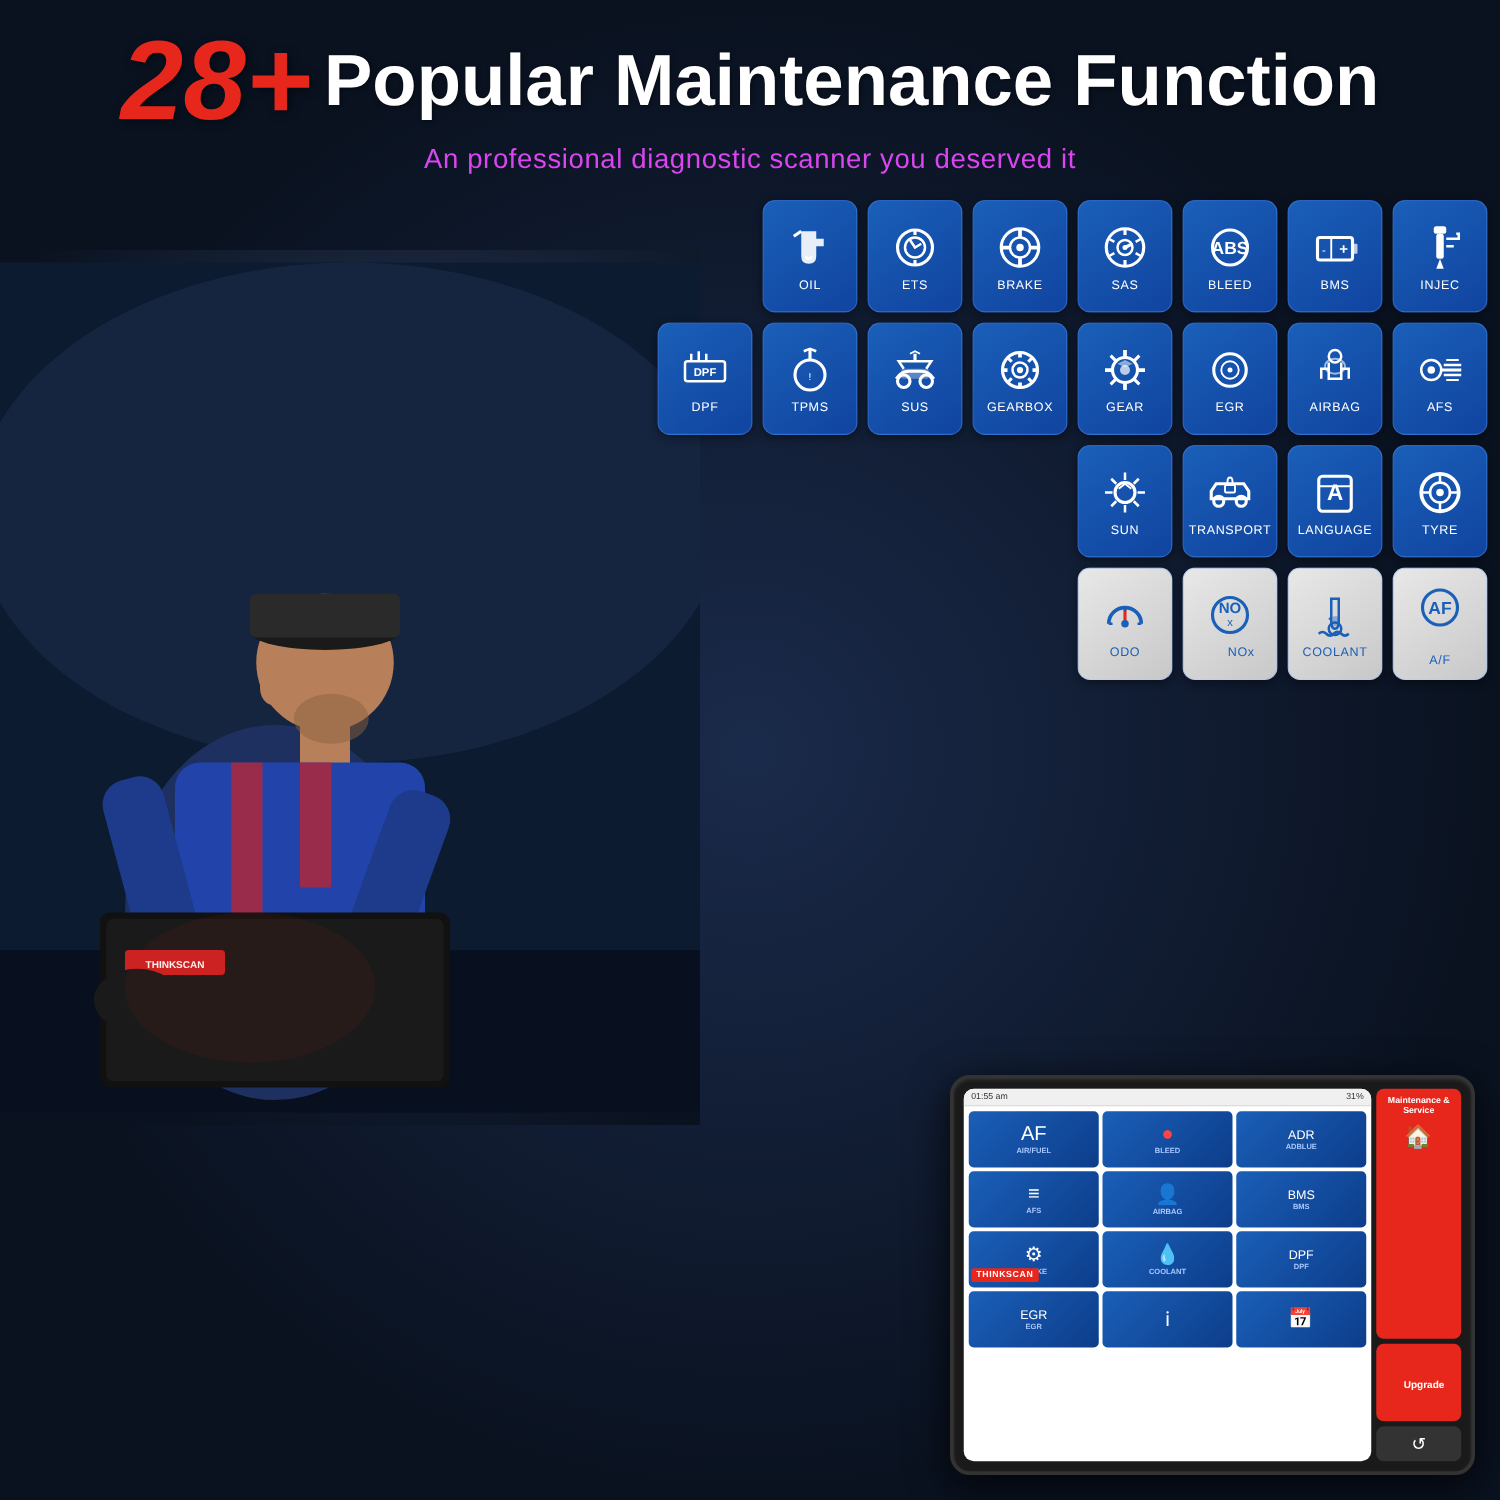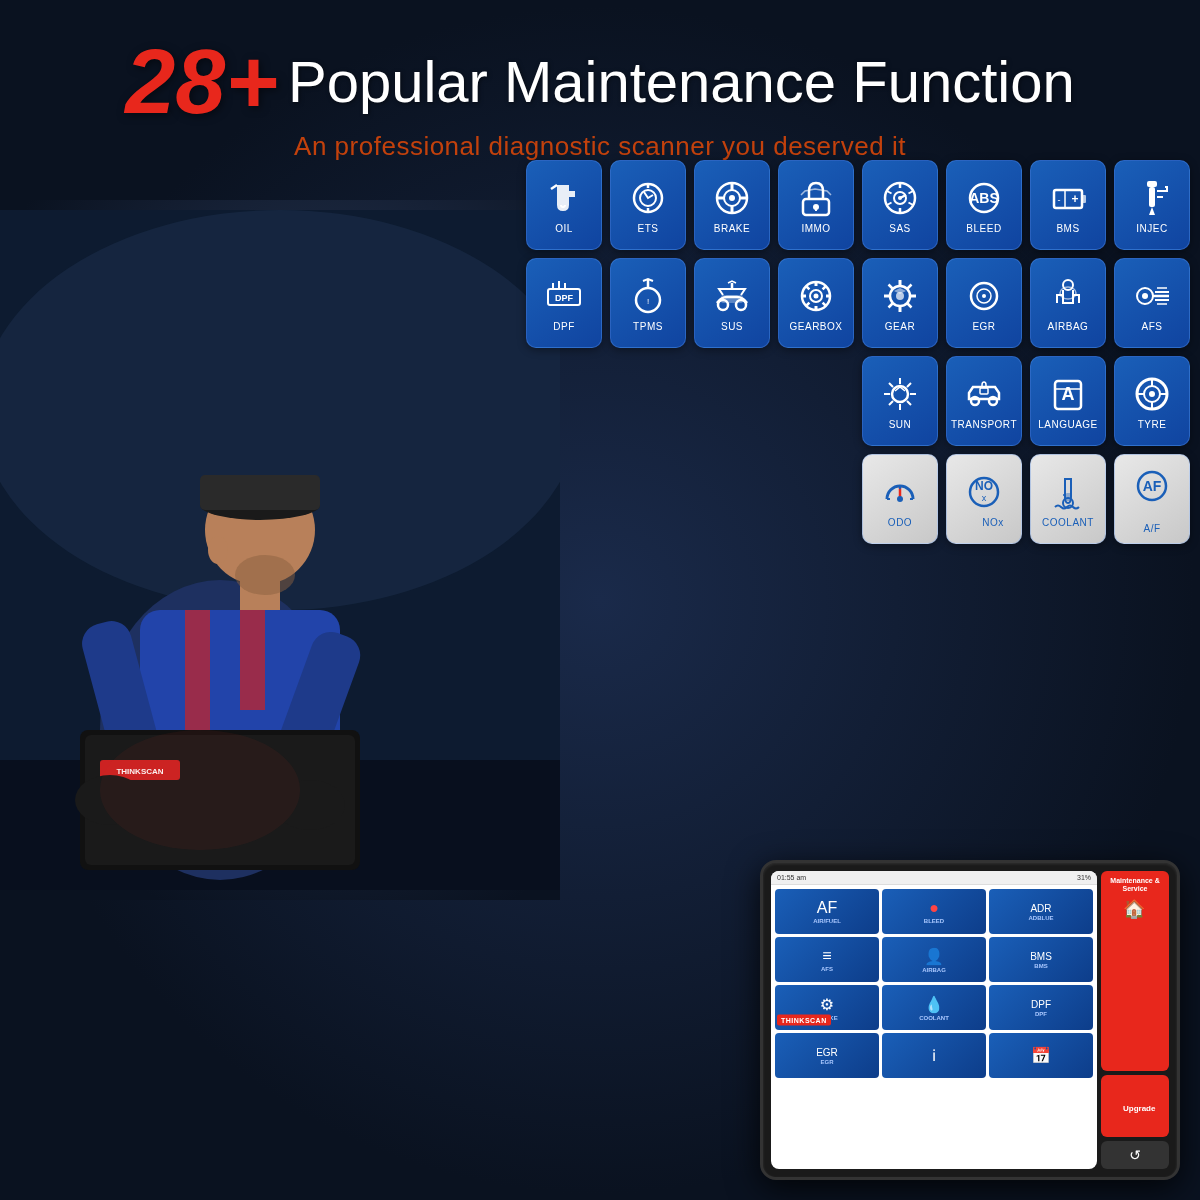--- a/index.html
+++ b/index.html
@@ -33,50 +33,49 @@
     }
 
     
     .header {
       position: absolute;
       top: 20px;
       left: 20px;
       right: 20px;
       z-index: 10;
       text-align: center;
-      margin-top: 17px;
     }
 
     .header-title-row {
       display: flex;
       align-items: center;
       justify-content: center;
       gap: 10px;
     }
 
     .header-number {
       font-size: 90px;
       font-weight: 900;
       color: #e8271c;
       line-height: 1;
       font-style: italic;
       text-shadow: 2px 2px 8px rgba(0,0,0,0.5);
     }
 
     .header-main-text {
       font-size: 58px;
-      font-weight: 400;
+      font-weight: 700;
       color: #ffffff;
       line-height: 1.1;
       text-shadow: 1px 1px 4px rgba(0,0,0,0.5);
     }
 
     .header-subtitle {
-      font-size: 26px;
-      color: #c2410c;
+      font-size: 22px;
+      color: #d946ef;
       font-weight: 400;
       margin-top: 4px;
       letter-spacing: 0.5px;
     }
 
     
     .icons-container {
       position: absolute;
       top: 160px;
       right: 10px;
@@ -395,33 +394,20 @@
           <circle cx="21" cy="21" r="3" fill="white"></circle>
           <path d="M21 6 L21 13" stroke="white" stroke-width="3"></path>
           <path d="M21 29 L21 36" stroke="white" stroke-width="3"></path>
           <path d="M6 21 L13 21" stroke="white" stroke-width="3"></path>
           <path d="M29 21 L36 21" stroke="white" stroke-width="3"></path>
         </svg>
         <span class="icon-label">BRAKE</span>
       </div>
     </div>
 
-    <div class="icon-with-label">
-      <div class="icon-card">
-        <svg class="svg-icon" viewBox="0 0 42 42" fill="none" xmlns="http://www.w3.org/2000/svg">
-          <rect x="8" y="22" width="26" height="16" rx="3" stroke="white" stroke-width="2.5" fill="none"></rect>
-          <path d="M14 22 L14 14 Q14 6 21 6 Q28 6 28 14 L28 22" stroke="white" stroke-width="2.5" fill="none"></path>
-          <circle cx="21" cy="30" r="3" fill="white"></circle>
-          <rect x="20" y="30" width="2" height="4" fill="white"></rect>
-
-          <path d="M6 18 L10 14 L20 12 L32 14 L36 18" stroke="white" stroke-width="1.5" fill="none" opacity="0.6"></path>
-        </svg>
-        <span class="icon-label">IMMO</span>
-      </div>
-    </div>
 
     <div class="icon-with-label">
       <div class="icon-card">
         <svg class="svg-icon" viewBox="0 0 42 42" fill="none" xmlns="http://www.w3.org/2000/svg">
           <circle cx="21" cy="21" r="15" stroke="white" stroke-width="2.5" fill="none"></circle>
           <circle cx="21" cy="21" r="6" stroke="white" stroke-width="2" fill="none"></circle>
           <path d="M21 6 L21 11" stroke="white" stroke-width="2.5"></path>
           <path d="M21 31 L21 36" stroke="white" stroke-width="2.5"></path>
           <path d="M8 14 L12.5 16.5" stroke="white" stroke-width="2"></path>
           <path d="M29.5 25.5 L34 28" stroke="white" stroke-width="2"></path>

